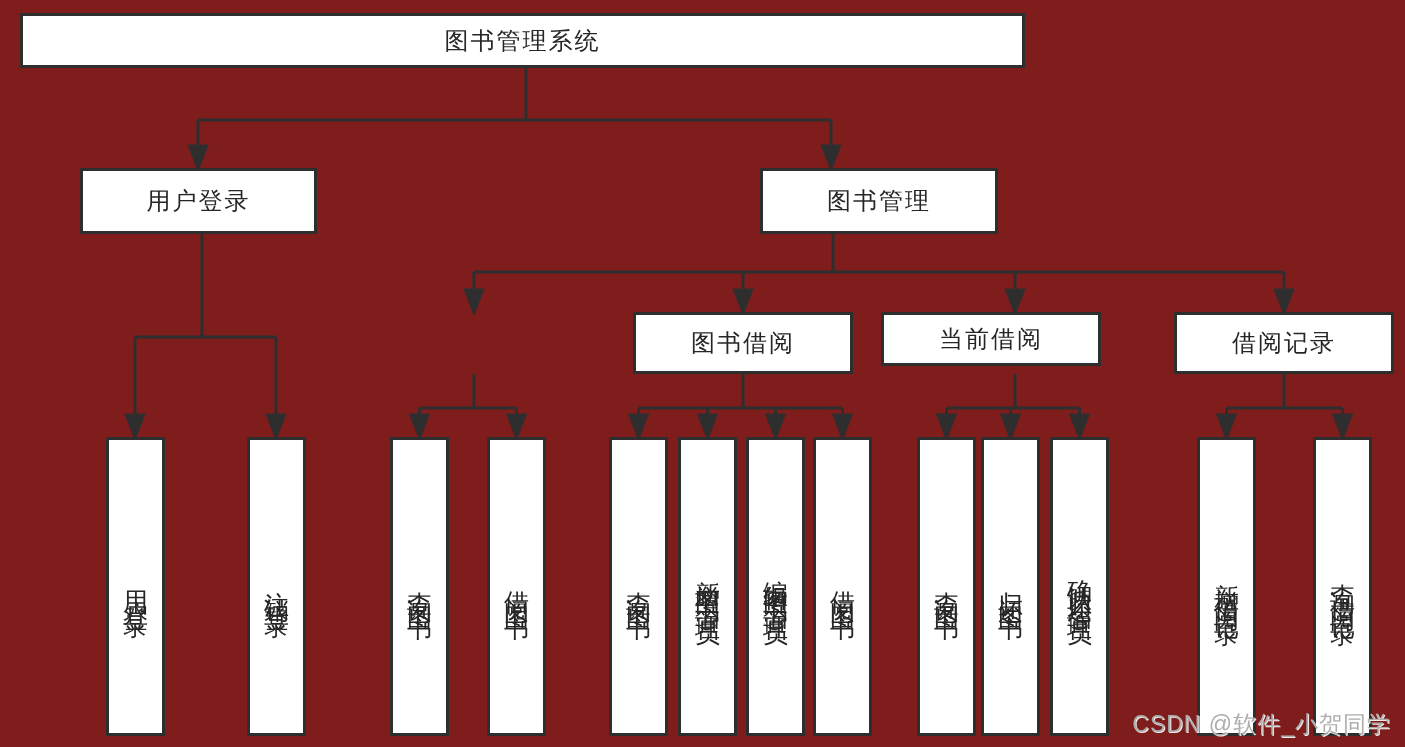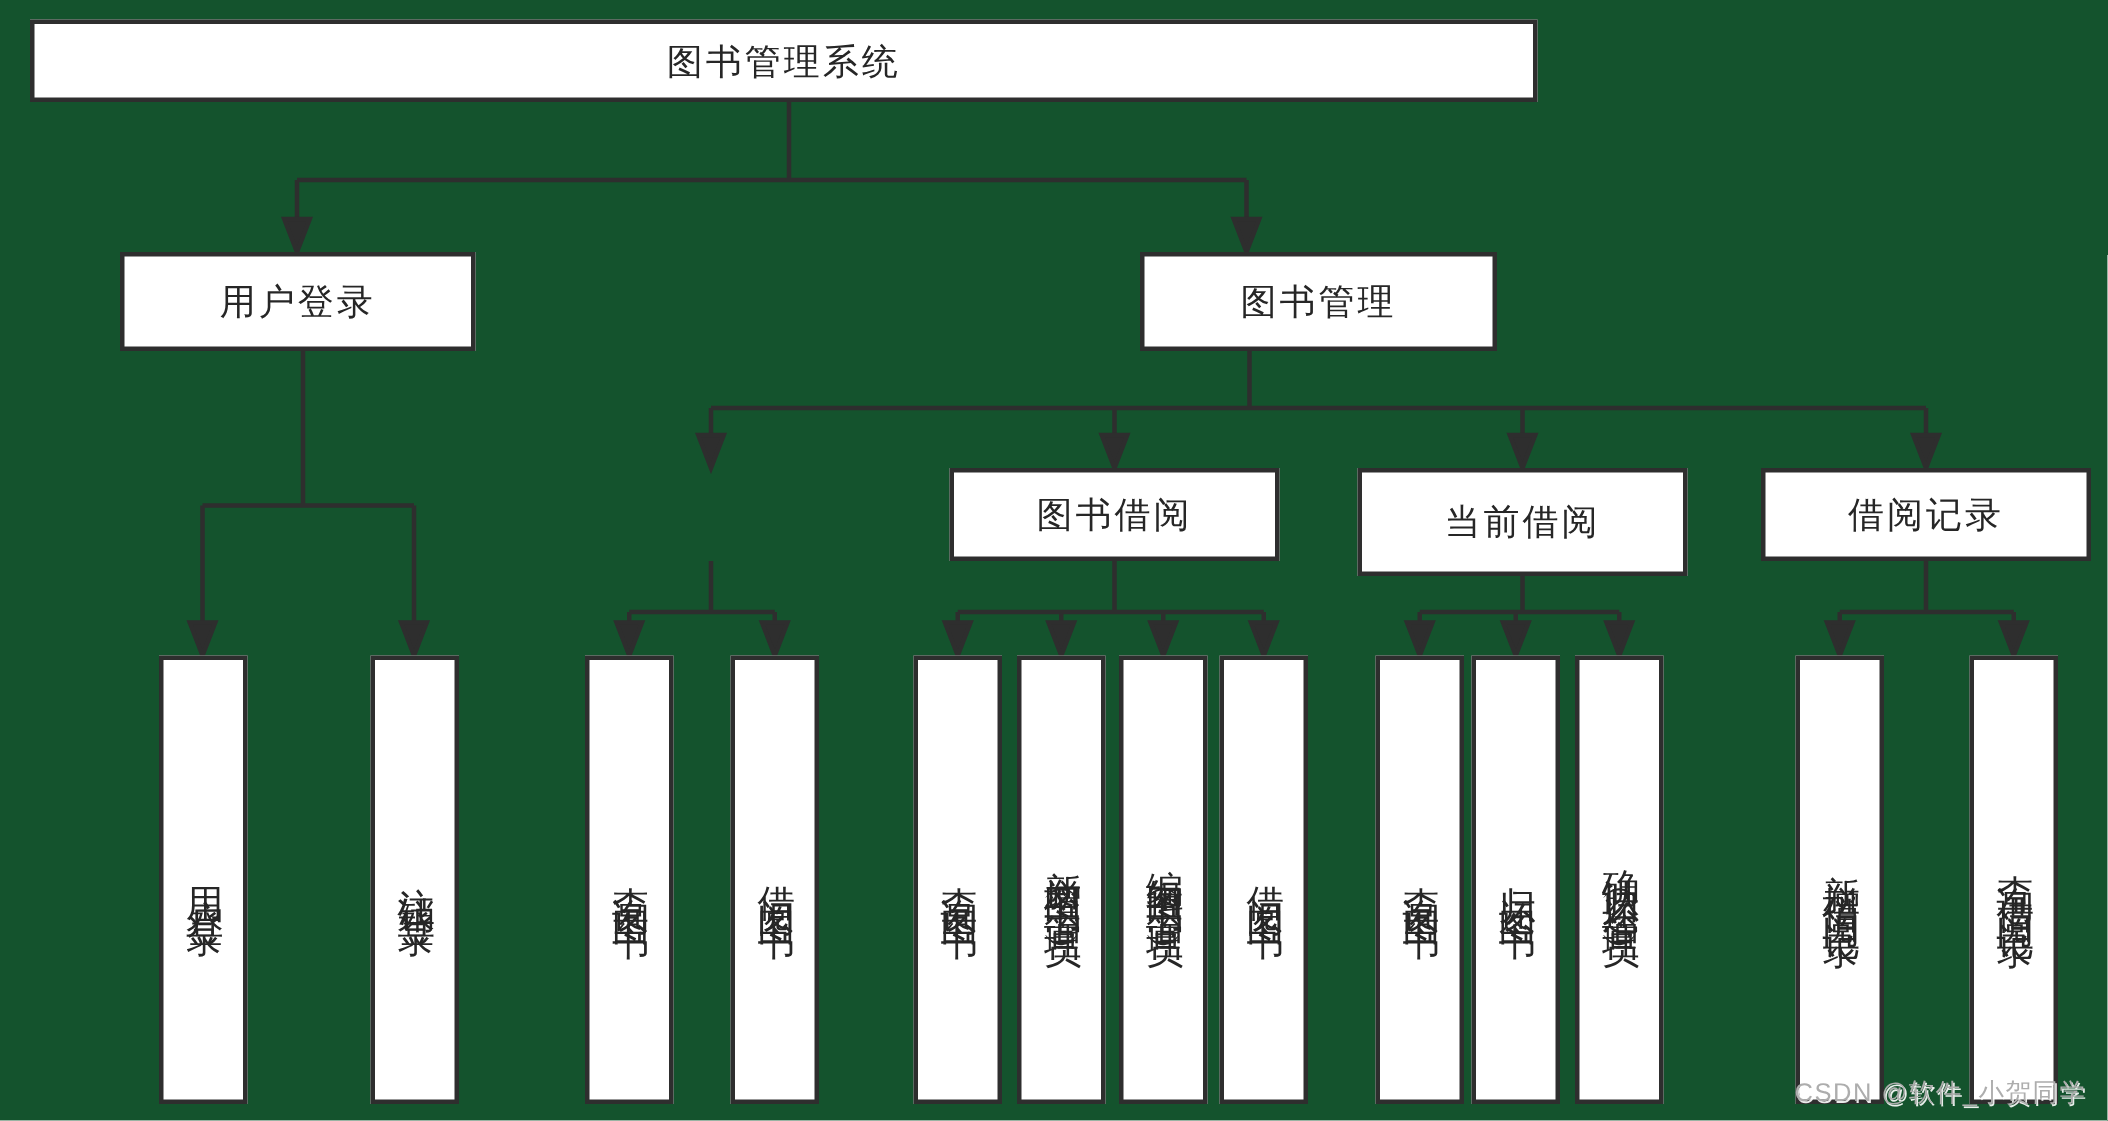--- a/index.html
+++ b/index.html
@@ -1,20 +1,20 @@
 <!DOCTYPE html>
 <html><head>
 <meta charset="utf-8">
 <style>
   html, body { margin: 0; padding: 0; background: #ffffff; }
   .stage {
     position: relative;
     width: 1405px;
     height: 747px;
-    background: #14532d;
+    background: #7f1d1d;
     overflow: hidden;
     font-family: "Liberation Sans", "DejaVu Sans", sans-serif;
   }
   .wires { position: absolute; left: 0; top: 0; width: 1405px; height: 747px; }
   .node {
     position: absolute;
     box-sizing: border-box;
     border: 3px solid #2e2e2e;
     background: #ffffff;
     color: #262626;
@@ -31,21 +31,21 @@
     text-orientation: mixed;
     font-size: 25px;
     letter-spacing: 8px;
     line-height: 1;
     white-space: normal;
   }
   .watermark {
     position: absolute;
     right: 14px;
     bottom: 7px;
-    font-size: 17px;
+    font-size: 23px;
     color: #adadad;
     letter-spacing: 1px;
     text-shadow: 1px 1px 0 rgba(255,255,255,0.9);
     z-index: 10;
   }
 </style>
 </head>
 <body>
 
 <div class="stage">
@@ -92,21 +92,21 @@
       <polygon points="1334,415 1351,415 1342.5,437"></polygon>
     </g>
   </svg>
 
   <div class="node" style="left:20px; top:13px; width:1005px; height:55px;">图书管理系统</div>
 
   <div class="node" style="left:80px; top:168px; width:237px; height:66px;">用户登录</div>
   <div class="node" style="left:712px; top:168px; width:238px; height:66px;margin-left:48px;">图书管理</div>
 
   <div class="node" style="left:633px; top:312px; width:220px; height:62px;">图书借阅</div>
-  <div class="node" style="left:905px; top:312px; width:220px; height:72px;">当前借阅</div>
+  <div class="node" style="left:881px; top:312px; width:220px; height:54px;">当前借阅</div>
   <div class="node" style="left:1174px; top:312px; width:220px; height:62px;">借阅记录</div>
 
   <div class="node leaf" style="left:106px; top:437px; width:59px; height:299px;">用户登录</div>
   <div class="node leaf" style="left:247px; top:437px; width:59px; height:299px;">注销登录</div>
 
   <div class="node leaf" style="left:390px; top:437px; width:59px; height:299px;">查询图书</div>
   <div class="node leaf" style="left:487px; top:437px; width:59px; height:299px;">借阅图书</div>
 
   <div class="node leaf" style="left:609px; top:437px; width:59px; height:299px;">查询图书</div>
   <div class="node leaf" style="left:678px; top:437px; width:59px; height:299px; letter-spacing:6px;">新增图书（管理员）</div>

